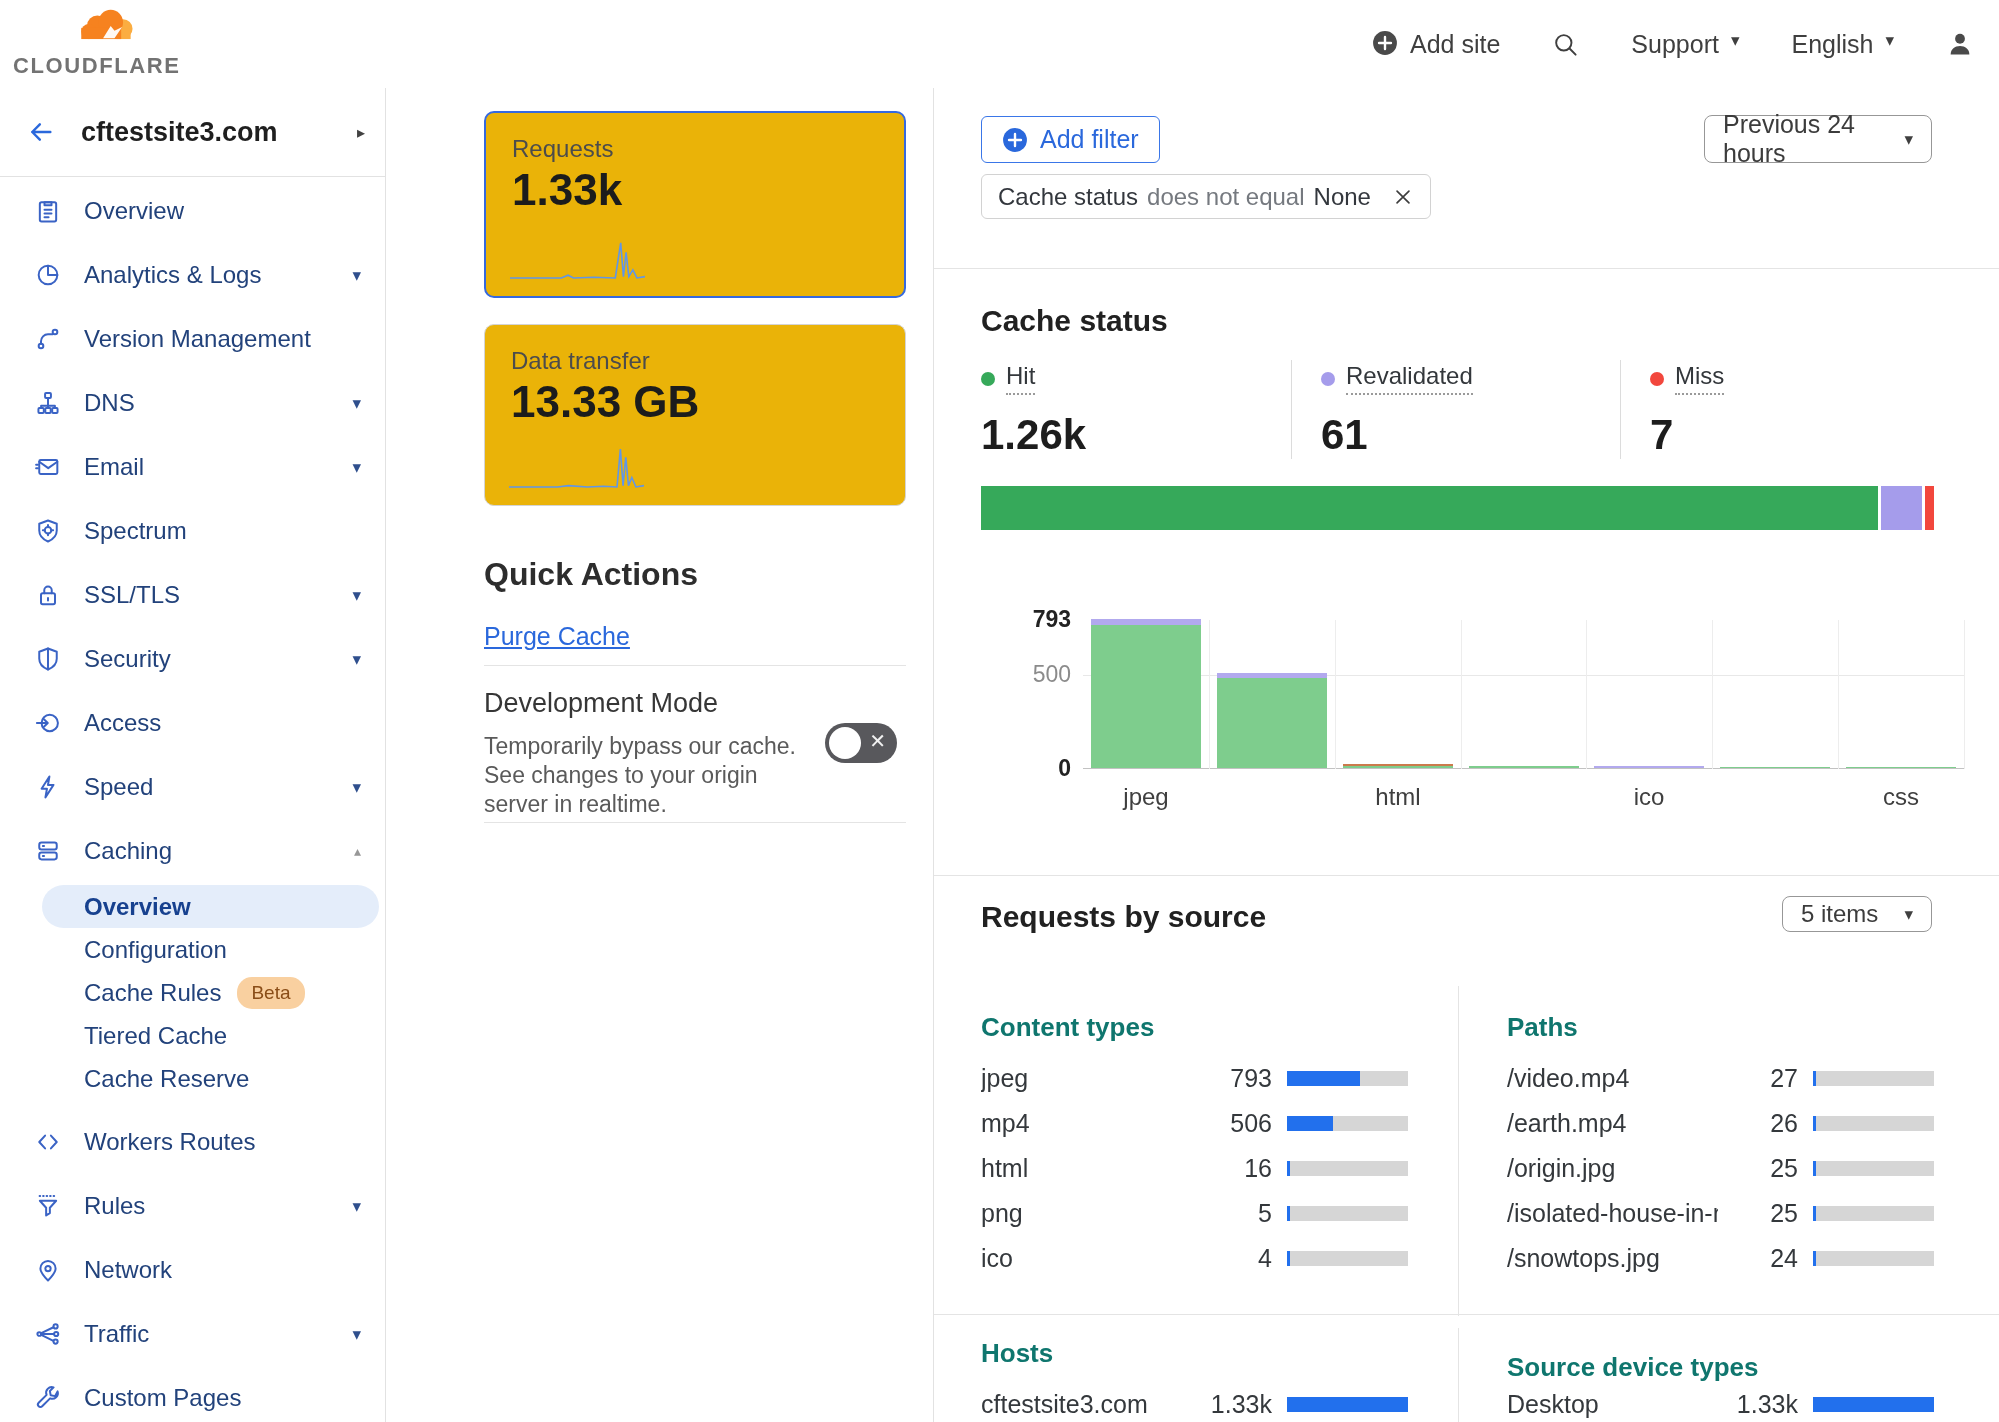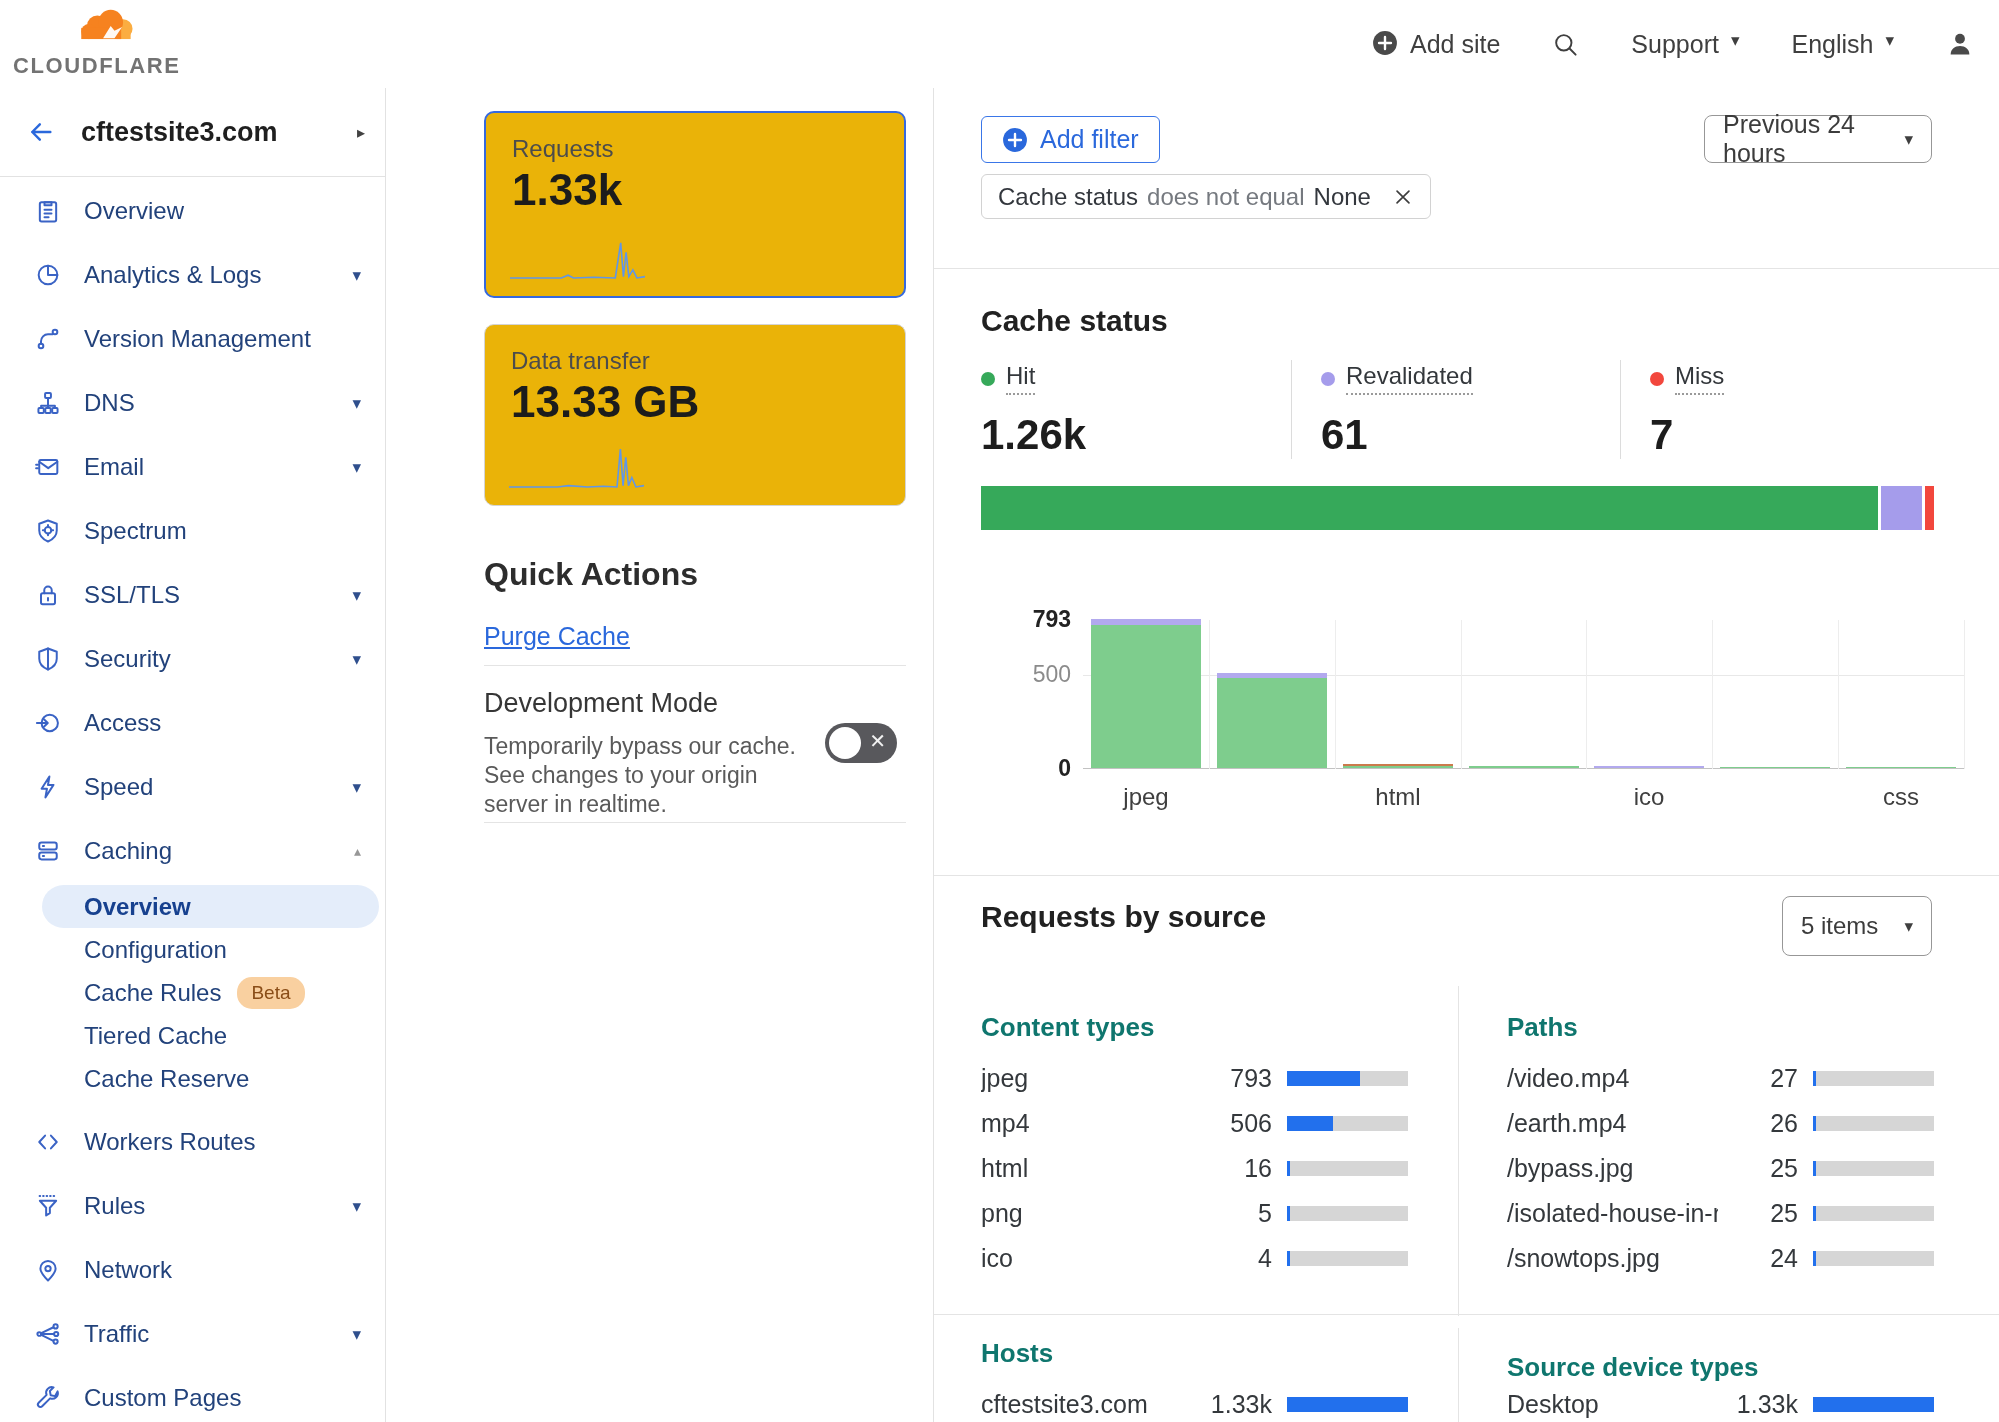--- a/index.html
+++ b/index.html
@@ -58,21 +58,21 @@
   section.panel { position:absolute; left:933px; top:88px; width:1066px; height:1334px; border-left:1px solid #e2e2e2; }
   .add-filter { position:absolute; left:47px; top:28px; height:47px; display:flex; align-items:center; gap:12px;
     border:1.5px solid #3a76e8; border-radius:6px; padding:15px 20px; color:#2a68dc; font-size:25px; cursor:pointer; background:#fff; }
   .chip { position:absolute; left:47px; top:86px; height:45px; display:flex; align-items:center; gap:9px;
     border:1px solid #d2d2d2; border-radius:6px; padding:0 16px; font-size:24px; }
   .chip .f { color:#33373d; } .chip .o { color:#75797f; } .chip .v { color:#33373d; }
   .chip .x { margin-left:12px; cursor:pointer; }
   .select-box { display:flex; align-items:center; justify-content:space-between; border:1px solid #979797; border-radius:8px;
     padding:0 18px; font-size:25px; color:#3c3c3c; cursor:pointer; background:#fff; }
   .time-select { position:absolute; left:770px; top:27px; width:228px; height:48px; }
-  .items-select { position:absolute; left:848px; top:808px; width:150px; height:60px; font-size:24px; }
+  .items-select { position:absolute; left:848px; top:808px; width:150px; height:36px; font-size:24px; }
   .sec-title { position:absolute; left:47px; font-size:30px; font-weight:600; color:#212121; }
   .cs-stats { position:absolute; left:47px; top:272px; right:66px; display:flex; }
   .cs-col { padding-top:2px; }
   .cs-col + .cs-col { border-left:1px solid #dcdcdc; padding-left:29px; }
   .cs-col:nth-child(1){ width:310px; } .cs-col:nth-child(2){ width:329px; } .cs-col:nth-child(3){ flex:1; }
   .cs-lab { display:inline-flex; align-items:center; gap:11px; cursor:pointer; }
   .cs-dot { width:14px; height:14px; border-radius:50%; }
   .cs-name { font-size:24px; color:#33373b; border-bottom:2px dotted #9a9a9a; padding-bottom:3px; }
   .cs-val { font-size:42px; font-weight:700; color:#1d1d1d; margin-top:16px; }
   .stackbar { position:absolute; left:47px; top:398px; width:953px; height:44px; display:flex; gap:3px; }
@@ -503,21 +503,21 @@
         </span>
       </div>
       <div class="src-row">
         <span class="src-label">/earth.mp4</span>
         <span class="src-value">26</span>
         <span class="src-track">
           <span class="src-fill" style="width:2%;background:#2270ed"></span>
         </span>
       </div>
       <div class="src-row">
-        <span class="src-label">/bypass.jpg</span>
+        <span class="src-label">/origin.jpg</span>
         <span class="src-value">25</span>
         <span class="src-track">
           <span class="src-fill" style="width:1.9%;background:#2270ed"></span>
         </span>
       </div>
       <div class="src-row">
         <span class="src-label">/isolated-house-in-mo...</span>
         <span class="src-value">25</span>
         <span class="src-track">
           <span class="src-fill" style="width:1.9%;background:#2270ed"></span>

